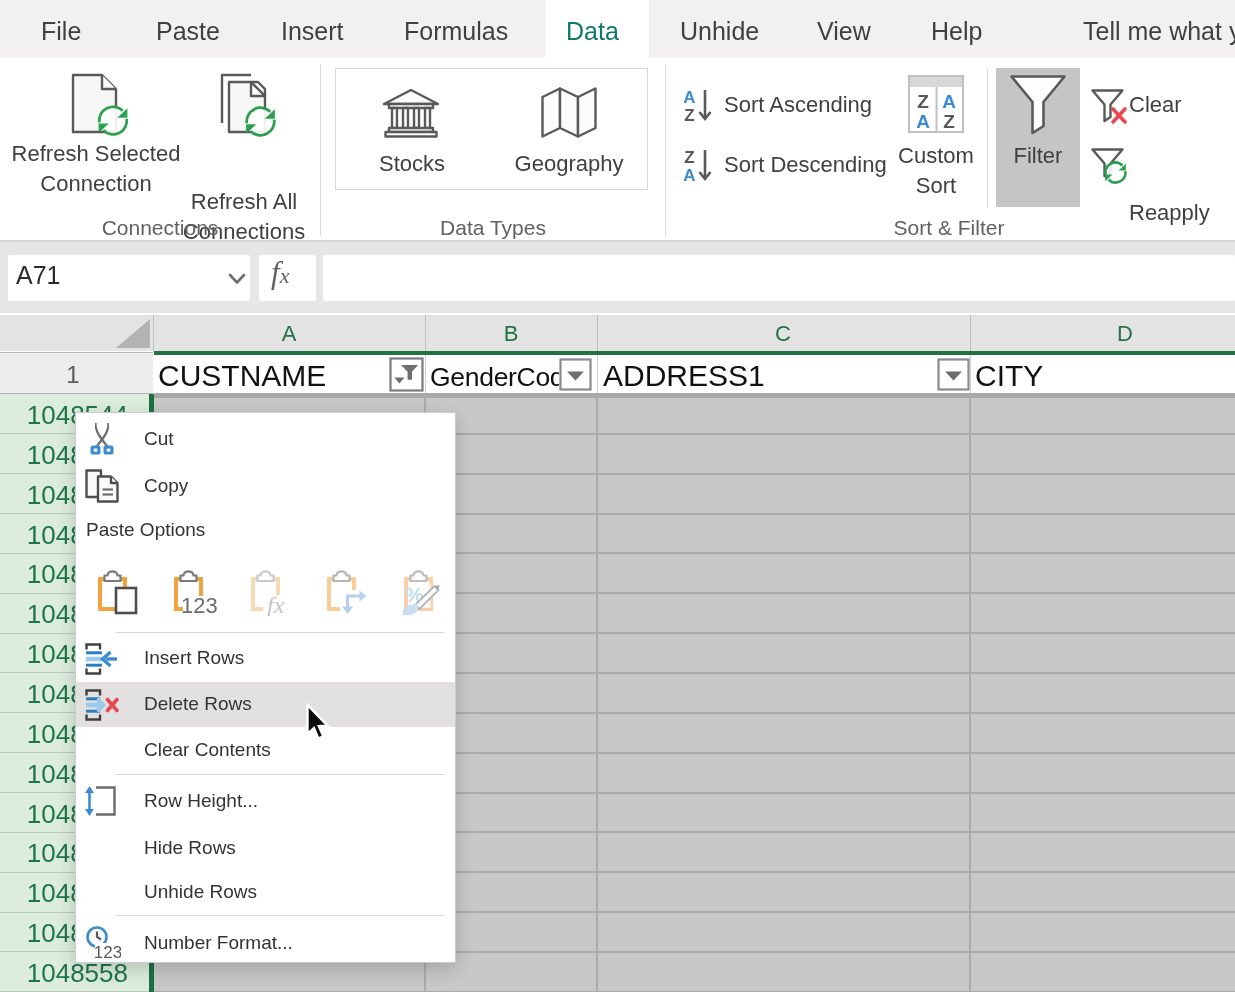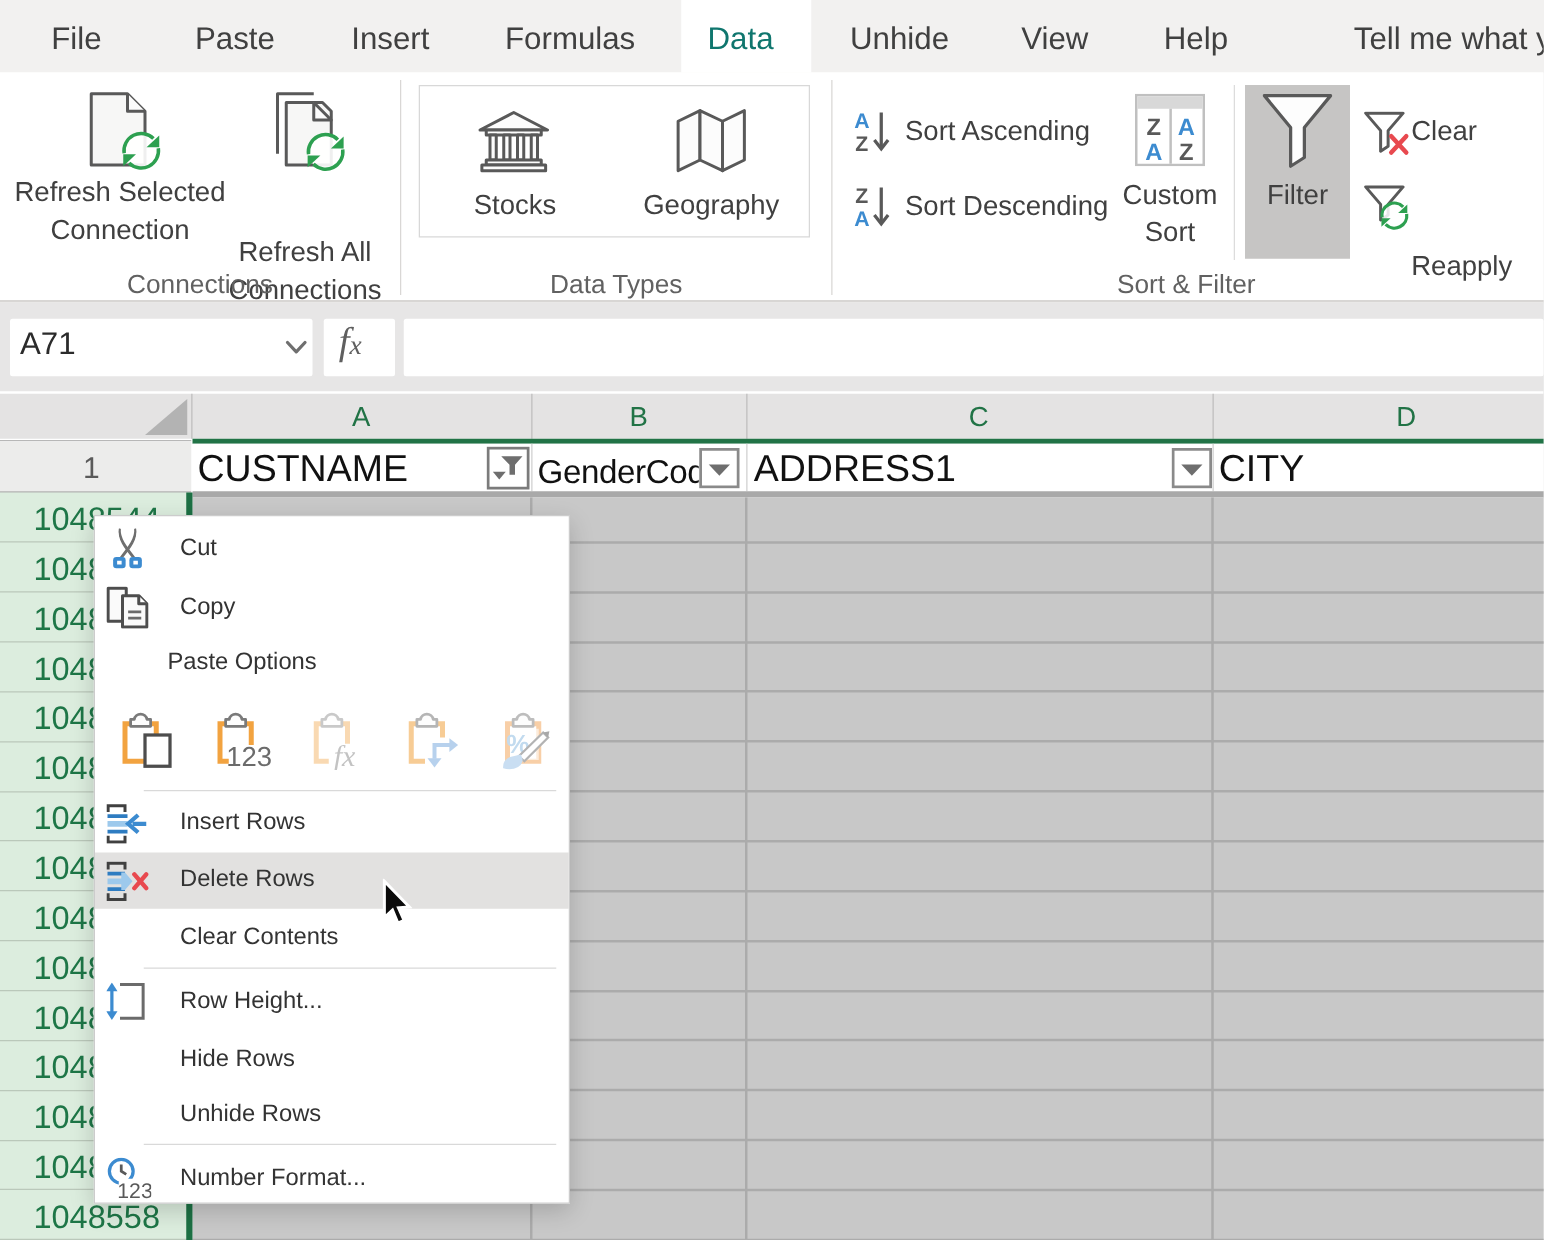--- a/index.html
+++ b/index.html
@@ -267,21 +267,21 @@
     <div class="rowhdr" style="top:878.2px;">1048556</div>
     <div class="rowhdr" style="top:918.0500000000001px;">1048557</div>
     <div class="rowhdr" style="top:957.9px;">1048558</div>
   </div>
 <div class="abs" style="left:149px;top:394px;width:5px;height:598px;background:#1d7044;"></div>
 
 <div class="abs" style="left:75px;top:412px;width:381px;height:551px;background:#ffffff;border:1px solid #cccccc;box-shadow:0 6px 18px rgba(0,0,0,0.18);"></div>
 <div class="abs" style="left:76px;top:682px;width:379px;height:45px;background:#e2e1e0;"></div>
 <div class="mi" style="top:428px;">Cut</div>
 <div class="mi" style="top:475px;">Copy</div>
-<div class="mi" style="left:86px;top:519px;margin-left:48px;">Paste Options</div>
+<div class="mi" style="left:86px;top:519px;">Paste Options</div>
 <div class="abs" style="left:115px;top:632px;width:330px;height:1px;background:#d9d9d9;"></div>
 <div class="mi" style="top:647px;">Insert Rows</div>
 <div class="mi" style="top:693px;">Delete Rows</div>
 <div class="mi" style="top:739px;">Clear Contents</div>
 <div class="abs" style="left:115px;top:774px;width:330px;height:1px;background:#d9d9d9;"></div>
 <div class="mi" style="top:790px;">Row Height...</div>
 <div class="mi" style="top:837px;">Hide Rows</div>
 <div class="mi" style="top:881px;">Unhide Rows</div>
 <div class="abs" style="left:115px;top:915px;width:330px;height:1px;background:#d9d9d9;"></div>
 <div class="mi" style="top:932px;">Number Format...</div>

